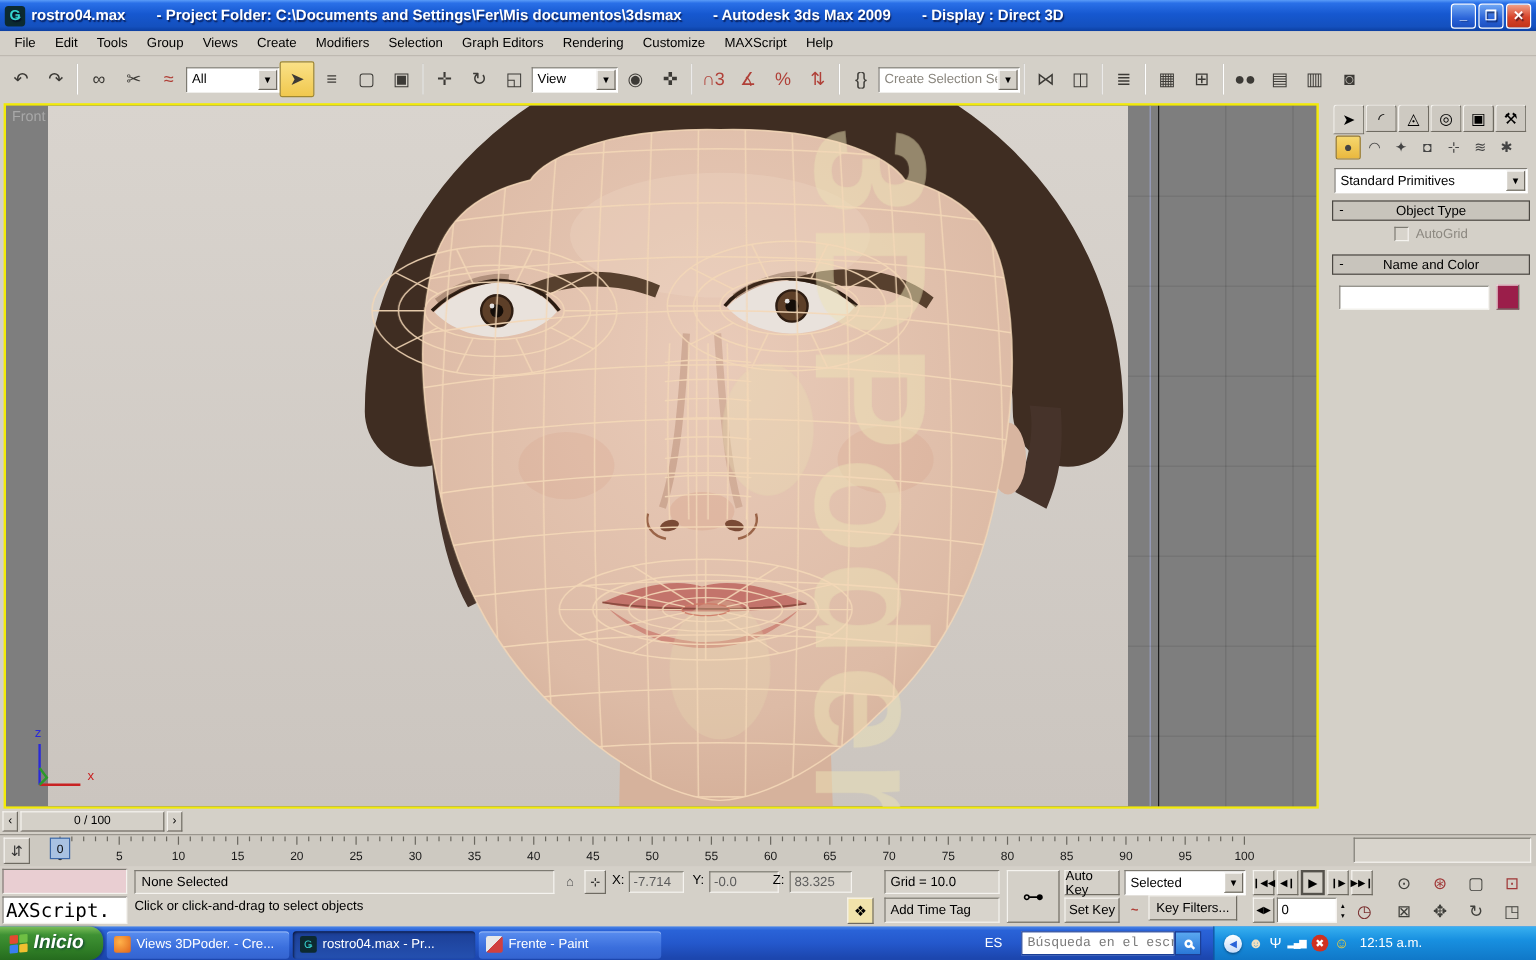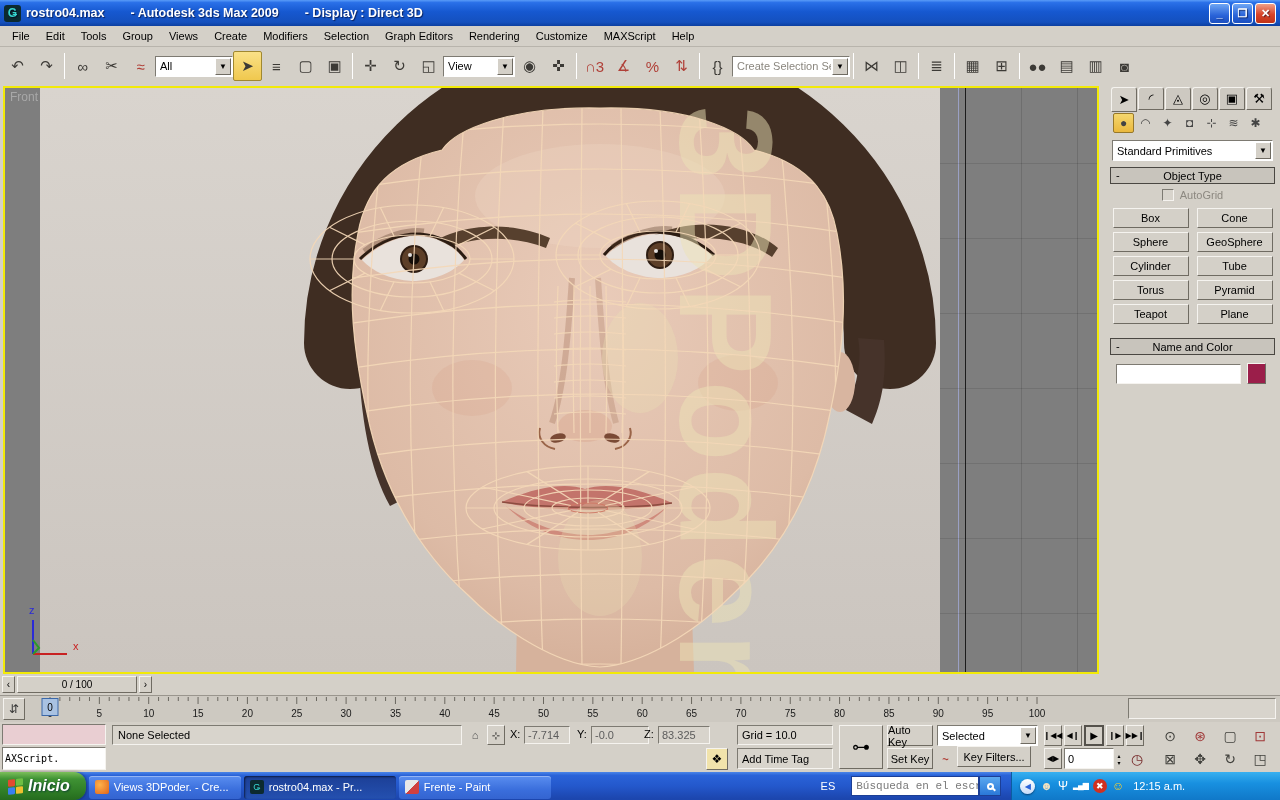--- a/index.html
+++ b/index.html
@@ -84,21 +84,21 @@
   .trackbar { position:absolute; left:0; top:695px; width:1280px; height:27px; background:#cdc9c1; border-top:1px solid #9a968e; }
   .minitb { position:absolute; left:3px; top:2px; width:22px; height:22px; display:flex; align-items:center;
     justify-content:center; font-size:12px; color:#333; }
   .endbox { position:absolute; left:1128px; top:2px; width:148px; height:21px; }
 
   
   .statusbar { position:absolute; left:0; top:722px; width:1280px; height:50px; background:#d4d0c8; }
   .sb { position:absolute; display:flex; align-items:center; }
   .sb.center { justify-content:center; }
   .lbl { font-size:11px; }
-  .mono { font-family:"DejaVu Sans Mono", monospace; font-size:10px; }
+  .mono { font-family:"DejaVu Sans Mono", monospace; font-size:16px; }
   .pb { font-size:8px; }
   .nav { font-size:14px; color:#40403c; }
 
   
   .taskbar { position:absolute; left:0; top:772px; width:1280px; height:28px;
     background:linear-gradient(180deg,#4a85e8 0%,#2a63d8 12%,#2458cc 50%,#1c46ae 95%); display:flex; align-items:center; }
   .startbtn { height:28px; padding:0 16px 0 8px; display:flex; align-items:center; gap:5px;
     background:linear-gradient(180deg,#7cbf5a 0%,#3f9234 25%,#2f7d26 70%,#256b1e 100%);
     border-radius:0 12px 12px 0; box-shadow:1px 0 3px rgba(0,0,0,.4); color:#fff;
     font-style:italic; font-weight:bold; font-size:16px; text-shadow:1px 1px 2px #143; }
@@ -125,20 +125,21 @@
   .clock { margin-left:4px; font-size:11px; }
 </style>
 </head>
 <body>
 
 <div id="screen">
 
   <div class="titlebar">
     <span class="appicon">Ǥ</span>
     <span>rostro04.max</span>
+    <span class="tspace">- Project Folder: C:\Documents and Settings\Fer\Mis documentos\3dsmax</span>
     <span class="tspace">- Autodesk 3ds Max  2009</span>
     <span class="tspace">- Display : Direct 3D</span>
     <span class="winbtns">
       <span class="wbtn">_</span>
       <span class="wbtn">❐</span>
       <span class="wbtn close">✕</span>
     </span>
   </div>
 
   <div class="menubar" id="menubar">
@@ -422,32 +423,20 @@
 
     <div class="rollout">
       <div class="rhead">
         <span class="minus">-</span>
         <span>Object Type</span>
       </div>
       <div class="agrow">
         <span class="chk"></span>
         <span>AutoGrid</span>
       </div>
-      <div class="btngrid" id="objbuttons">
-          <div class="obtn raised">Box</div>
-          <div class="obtn raised">Cone</div>
-          <div class="obtn raised">Sphere</div>
-          <div class="obtn raised">GeoSphere</div>
-          <div class="obtn raised">Cylinder</div>
-          <div class="obtn raised">Tube</div>
-          <div class="obtn raised">Torus</div>
-          <div class="obtn raised">Pyramid</div>
-          <div class="obtn raised">Teapot</div>
-          <div class="obtn raised">Plane</div>
-        </div>
     </div>
 
     <div class="rollout">
       <div class="rhead">
         <span class="minus">-</span>
         <span>Name and Color</span>
       </div>
       <div class="ncrow">
         <span class="ncinput sunkw"></span>
         <span class="ncswatch" style="background-color: rgb(155, 30, 74);"></span>
@@ -599,20 +588,21 @@
     <div class="sb sunk" style="left:112px;top:3px;width:350px;height:20px;padding-left:5px">None Selected</div>
     <div class="sb center" style="left:466px;top:3px;width:18px;height:20px;font-size:11px;color:#555">⌂</div>
     <div class="sb center raised" style="left:487px;top:3px;width:18px;height:20px;font-size:10px">⊹</div>
     <span class="sb lbl" style="left:510px;top:6px">X:</span>
     <div class="sb sunk" style="left:524px;top:4px;width:46px;height:18px;padding-left:3px;color:#5c5c5c">-7.714</div>
     <span class="sb lbl" style="left:577px;top:6px">Y:</span>
     <div class="sb sunk" style="left:591px;top:4px;width:58px;height:18px;padding-left:3px;color:#5c5c5c">-0.0</div>
     <span class="sb lbl" style="left:644px;top:6px">Z:</span>
     <div class="sb sunk" style="left:658px;top:4px;width:52px;height:18px;padding-left:3px;color:#5c5c5c">83.325</div>
 
+    <div class="sb lbl" style="left:112px;top:27px;width:560px">Click or click-and-drag to select objects</div>
     <div class="sb center raised" style="left:706px;top:26px;width:22px;height:22px;background:#f1e3ab;font-size:12px">❖</div>
 
     <div class="sb sunk" style="left:737px;top:3px;width:96px;height:20px;padding-left:4px">Grid = 10.0</div>
     <div class="sb sunk" style="left:737px;top:26px;width:96px;height:21px;padding-left:4px">Add Time Tag</div>
 
     <div class="sb center raised" style="left:839px;top:3px;width:44px;height:44px;font-size:18px">⊶</div>
     <div class="sb center raised" style="left:887px;top:3px;width:46px;height:21px">Auto Key</div>
     <div class="sb center raised" style="left:887px;top:26px;width:46px;height:21px">Set Key</div>
 
     <div class="combo sb" style="left:937px;top:3px;width:101px">

